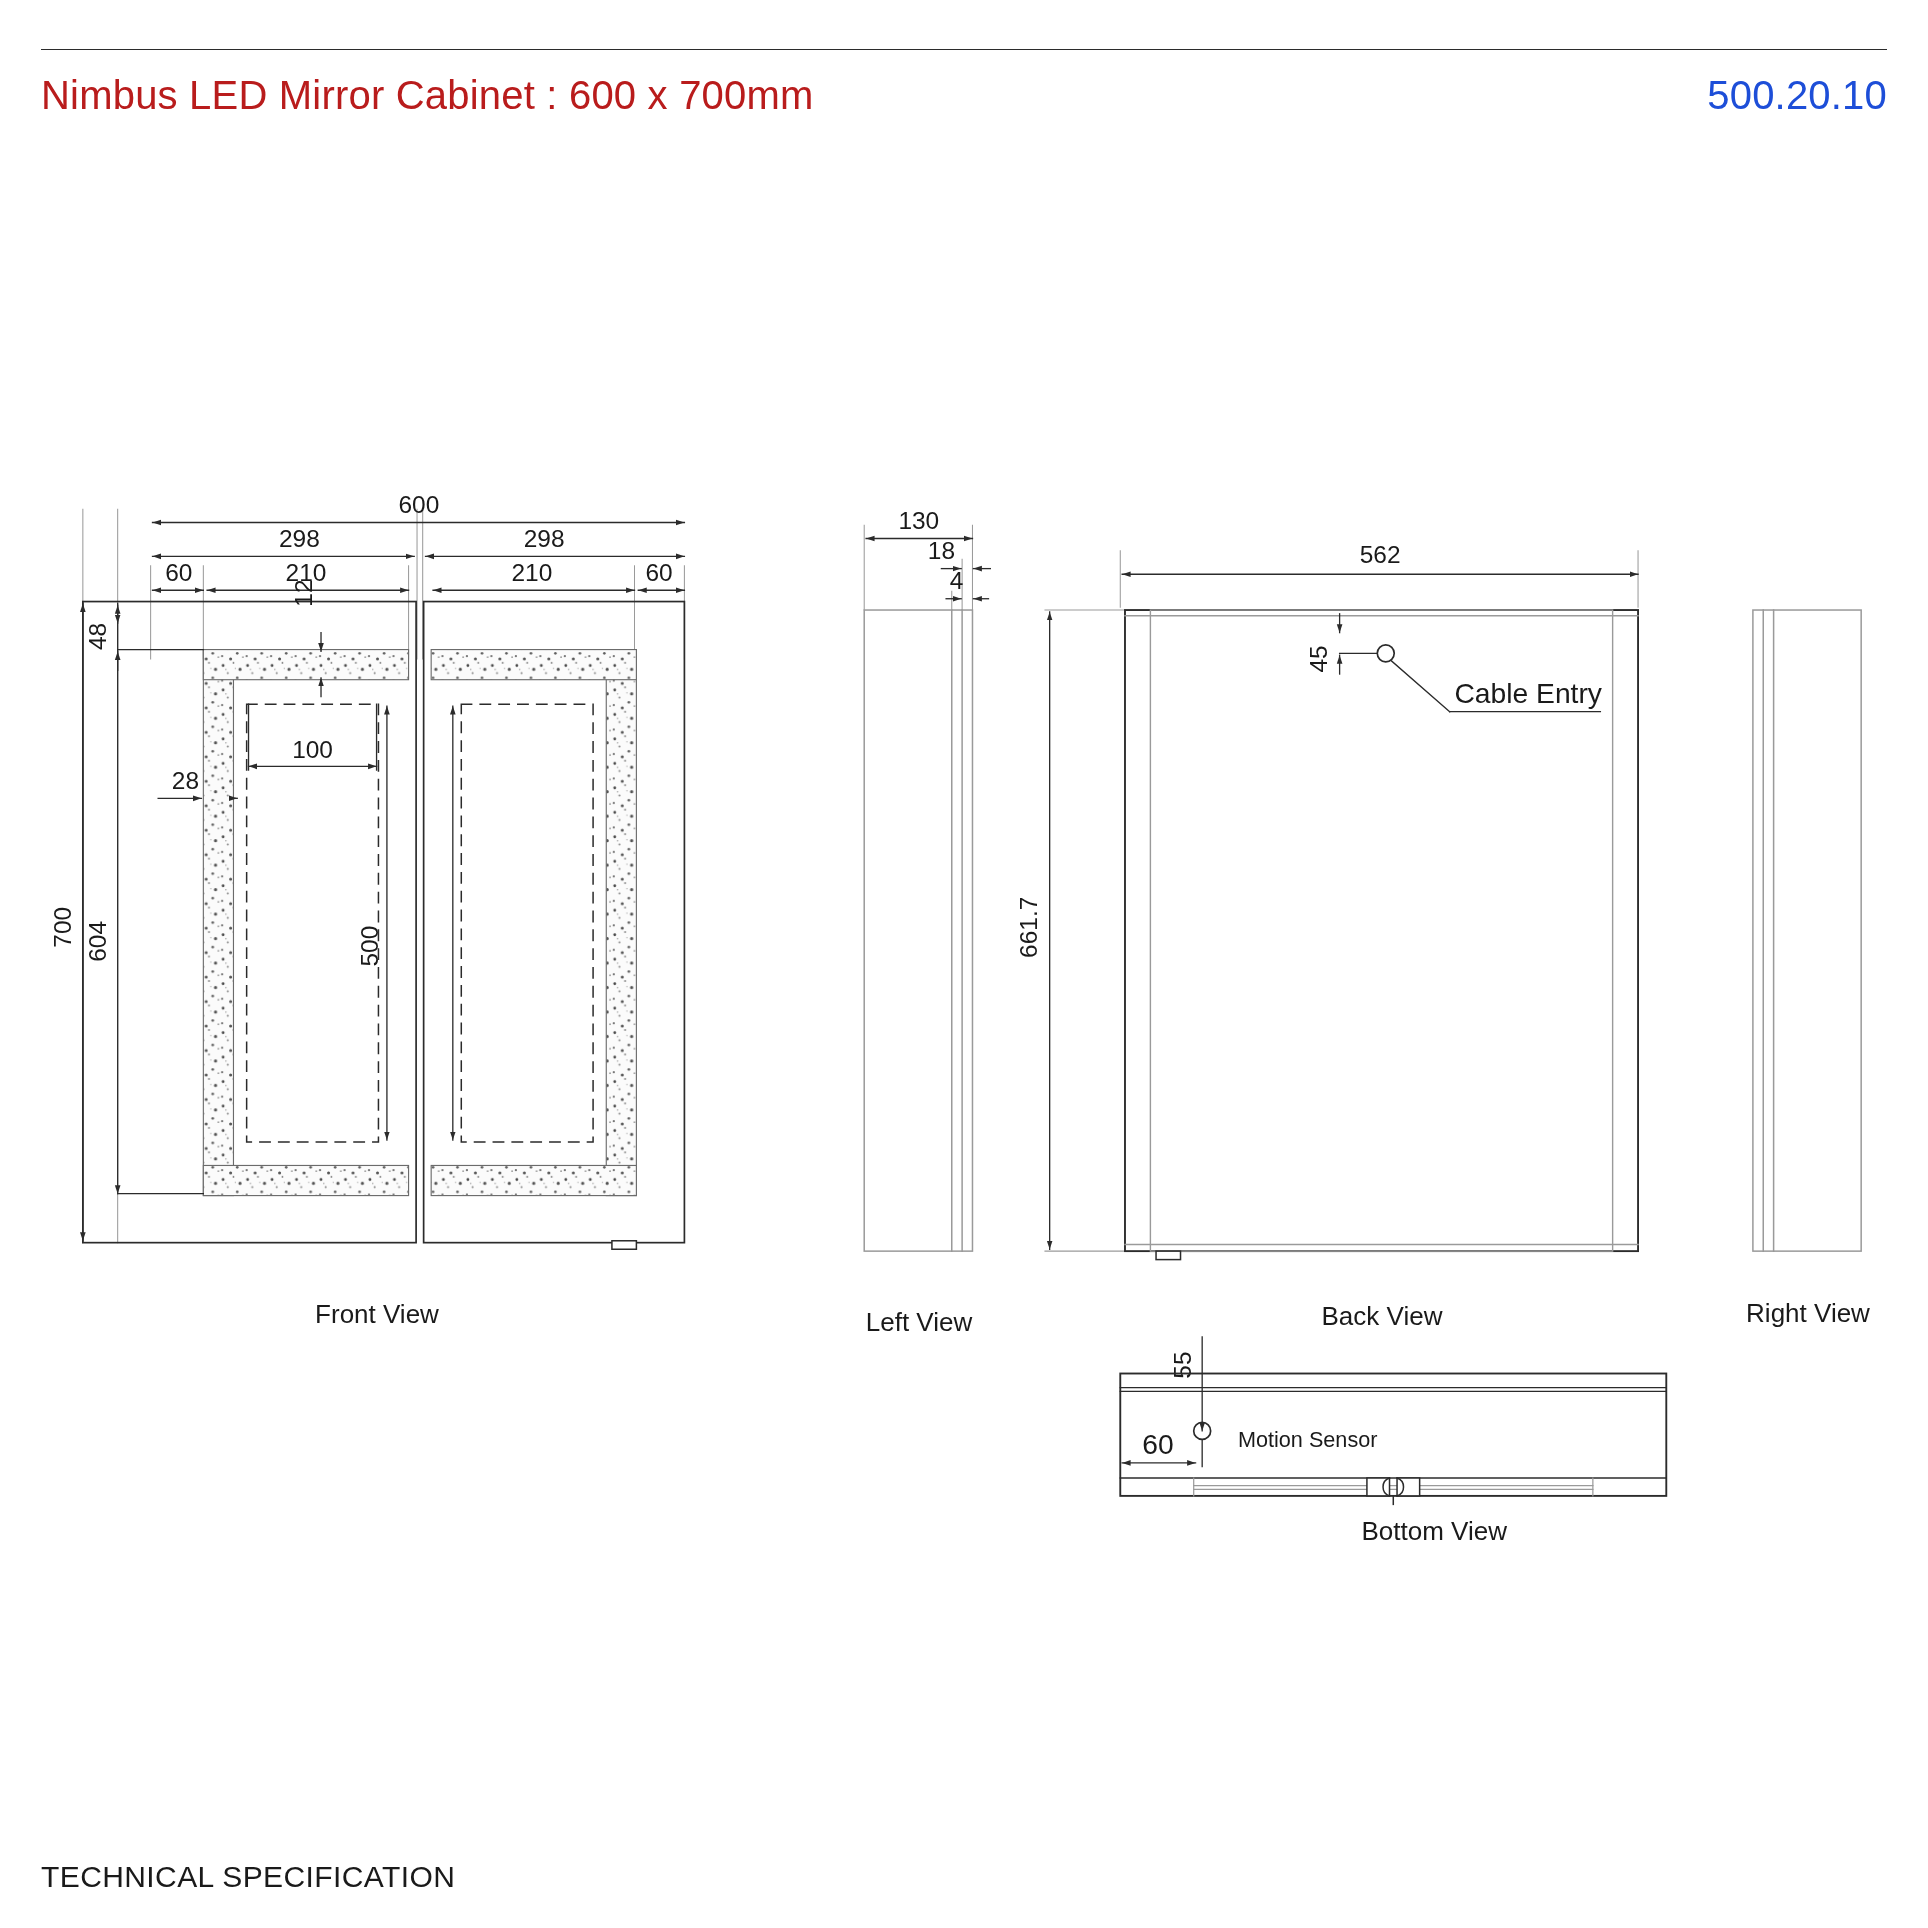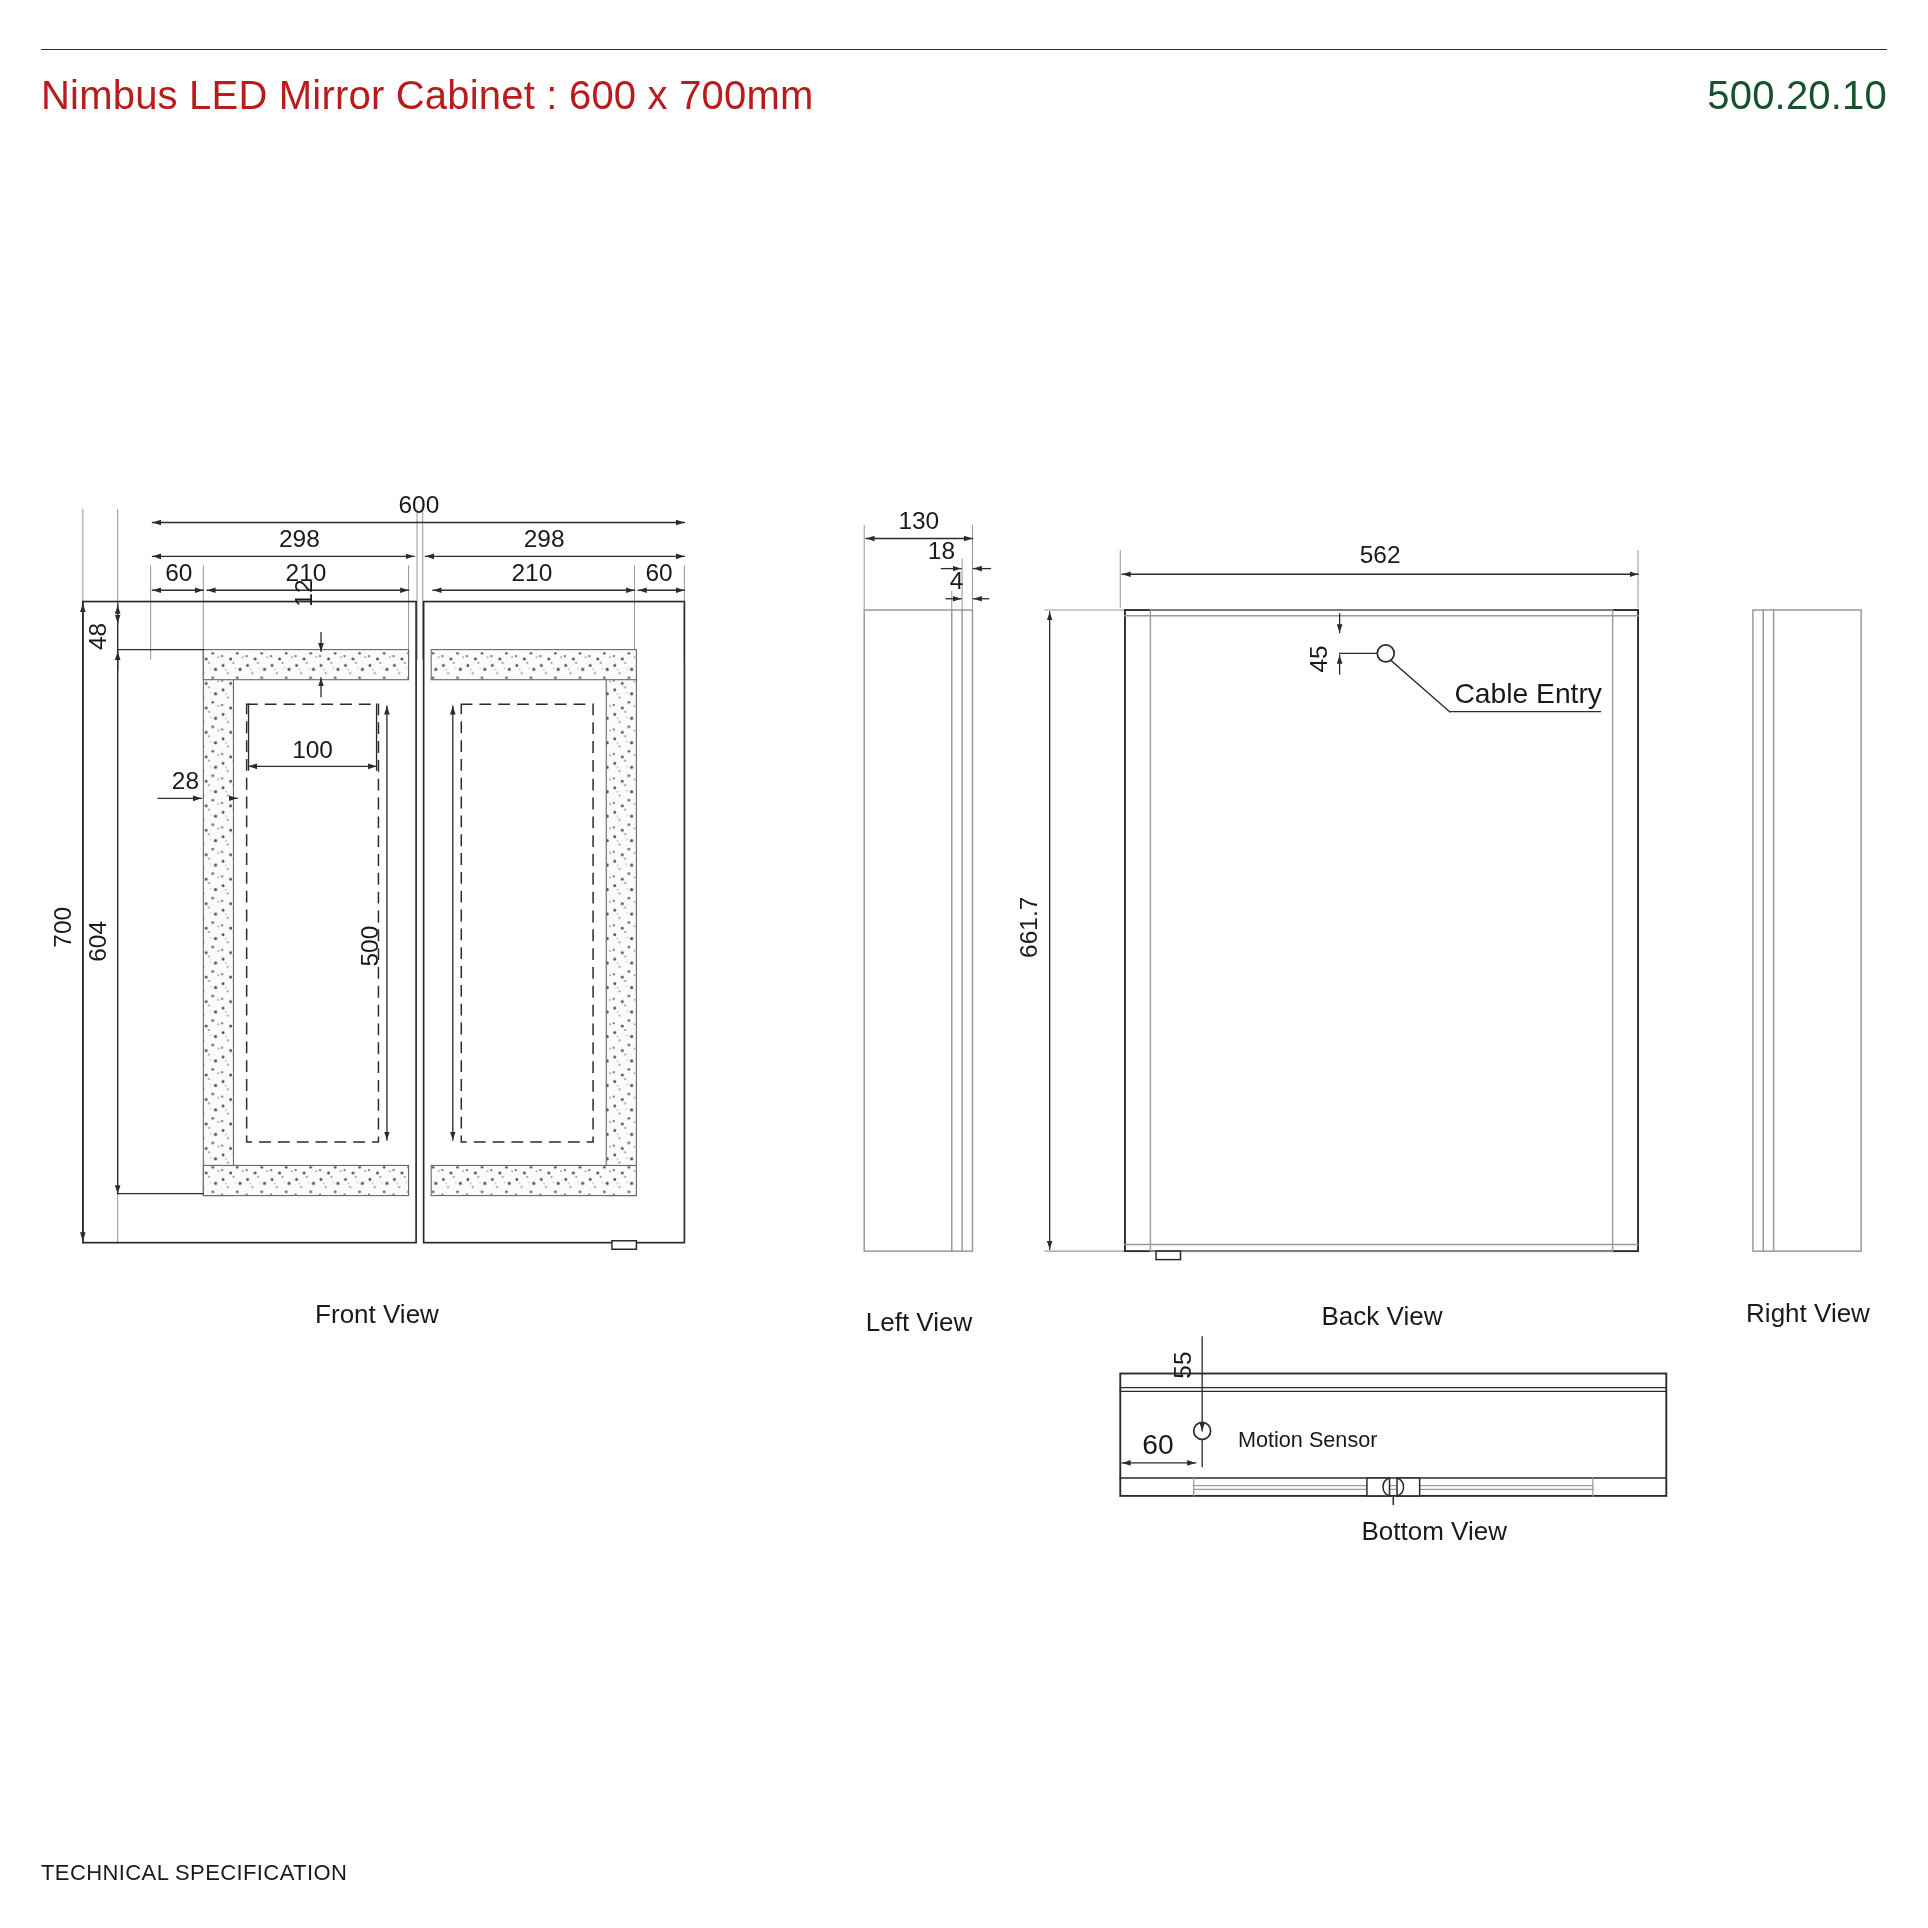--- a/index.html
+++ b/index.html
@@ -20,25 +20,25 @@
     height:0;border-top:1.9px solid #2b2b2b;
   }
   .header-title{
     position:absolute;left:41px;top:73px;
     font-size:40px;font-weight:400;letter-spacing:0.2px;
     color:#b91c1c;white-space:nowrap;
   }
   .header-code{
     position:absolute;right:41px;top:73px;
     font-size:40px;font-weight:400;letter-spacing:0.2px;
-    color:#14532d;white-space:nowrap;text-align:right;
+    color:#1d4ed8;white-space:nowrap;text-align:right;
   }
   .footer-left{
     position:absolute;left:41px;top:1860px;
-    font-size:22px;letter-spacing:0.4px;color:#1a1a1a;white-space:nowrap;
+    font-size:30px;letter-spacing:0.4px;color:#1a1a1a;white-space:nowrap;
   }
   .footer-right{
     position:absolute;left:819px;top:1860px;
     font-size:22.6px;letter-spacing:0.2px;color:#1a1a1a;white-space:nowrap;
   }
   .footer-right b{font-weight:700;}
 
   
   .drawing{position:absolute;left:0;top:0;width:1928px;height:1676px;}
   svg{display:block;}

